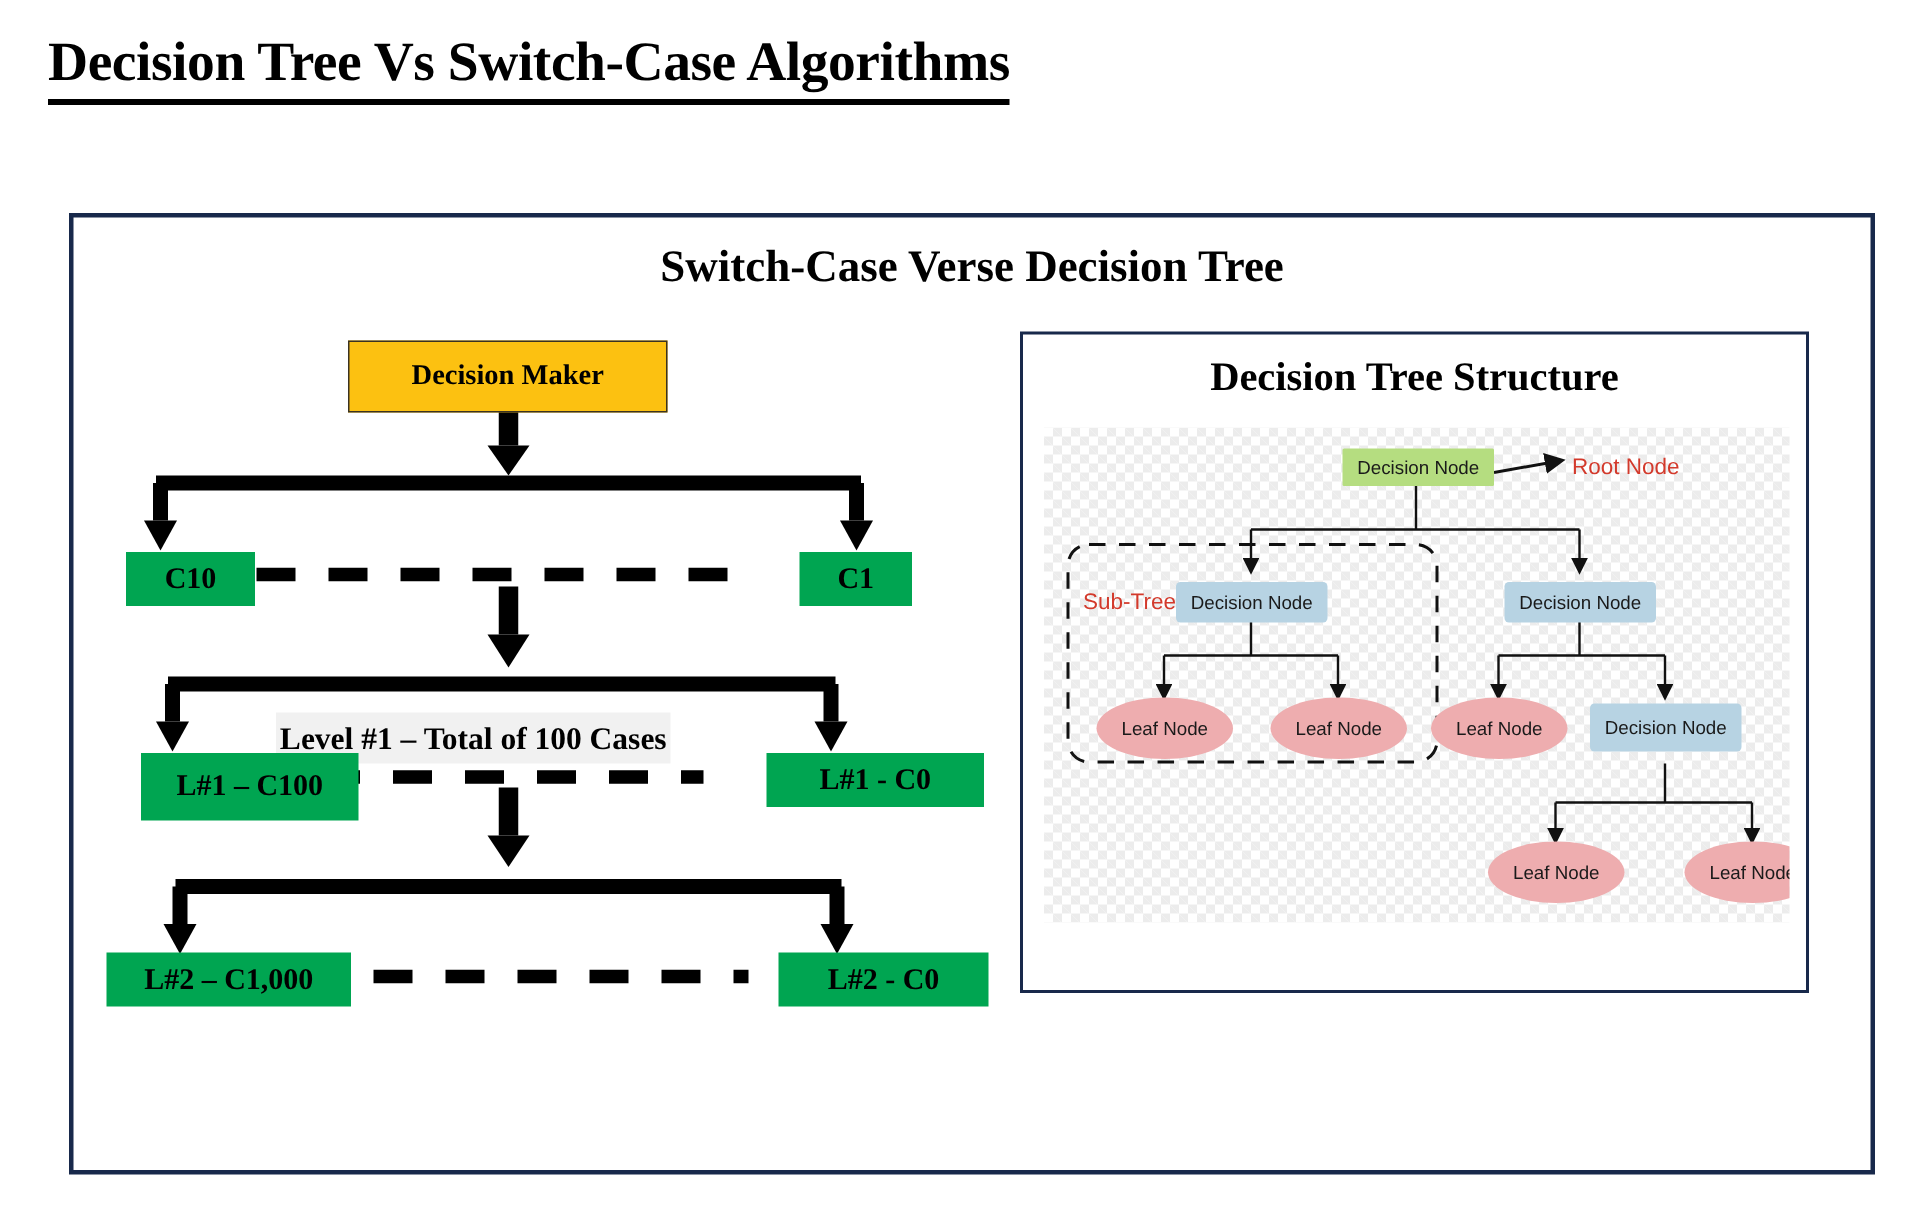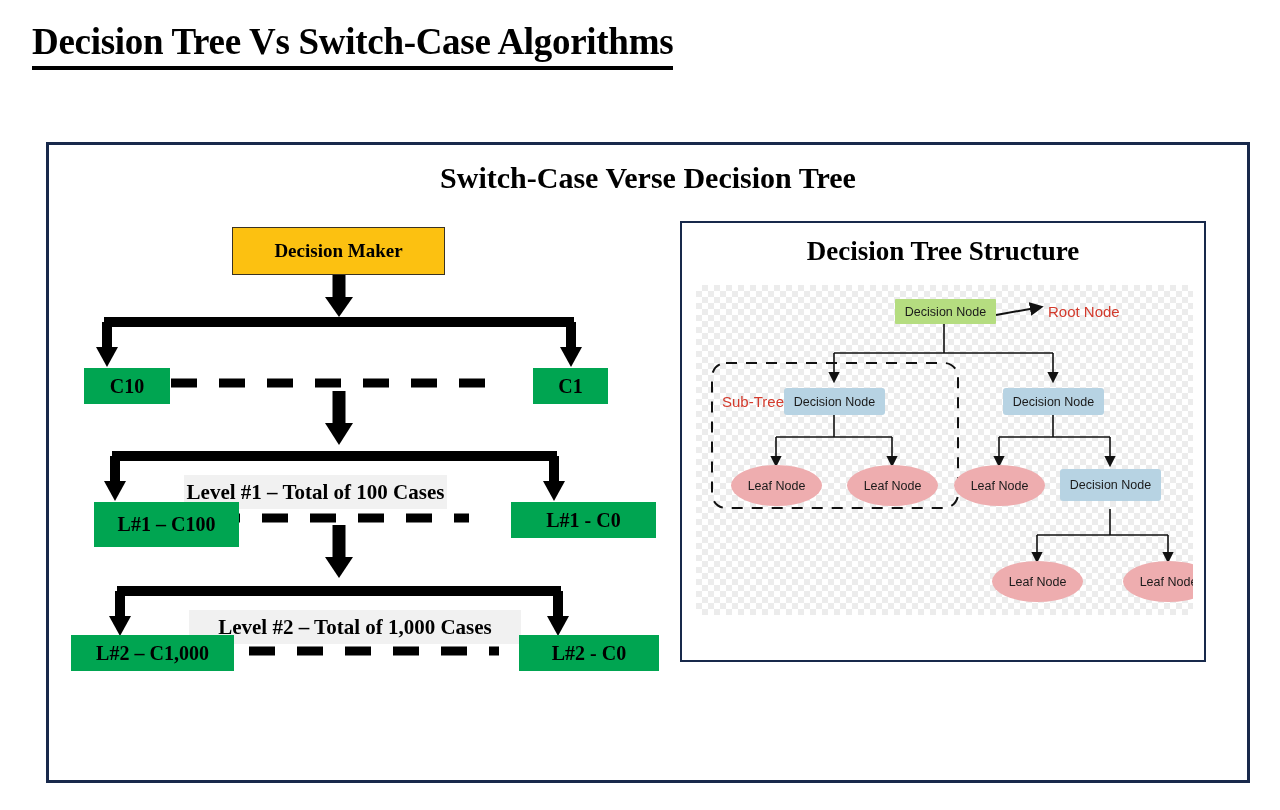--- a/index.html
+++ b/index.html
@@ -205,21 +205,20 @@
 
     <div class="box-label dm-box" style="left:183px; top:22px; width:213px; height:48px;">Decision Maker</div>
 
     <div class="box-label green-box" style="left:22px; top:163px; width:86px; height:36px;margin-left:13px;">C10</div>
     <div class="box-label green-box" style="left:484px; top:163px; width:75px; height:36px;">C1</div>
 
     <div class="box-label level-label" style="left:135px; top:270px; width:263px; height:34px;">Level #1 – Total of 100 Cases</div>
     <div class="box-label green-box" style="left:23px; top:297px; width:145px; height:45px;margin-left:22px;">L#1 – C100</div>
     <div class="box-label green-box" style="left:462px; top:297px; width:145px; height:36px;">L#1 - C0</div>
 
-    <div class="box-label level-label" style="left:140px; top:405px; width:332px; height:34px;">Level #2 – Total of 1,000 Cases</div>
     <div class="box-label green-box" style="left:22px; top:430px; width:163px; height:36px;">L#2 – C1,000</div>
     <div class="box-label green-box" style="left:470px; top:430px; width:140px; height:36px;">L#2 - C0</div>
   </div>
 
   <div id="tree-panel">
 
     <div id="tree-panel-title">Decision Tree Structure</div>
 
     <div id="tree-canvas">
 

